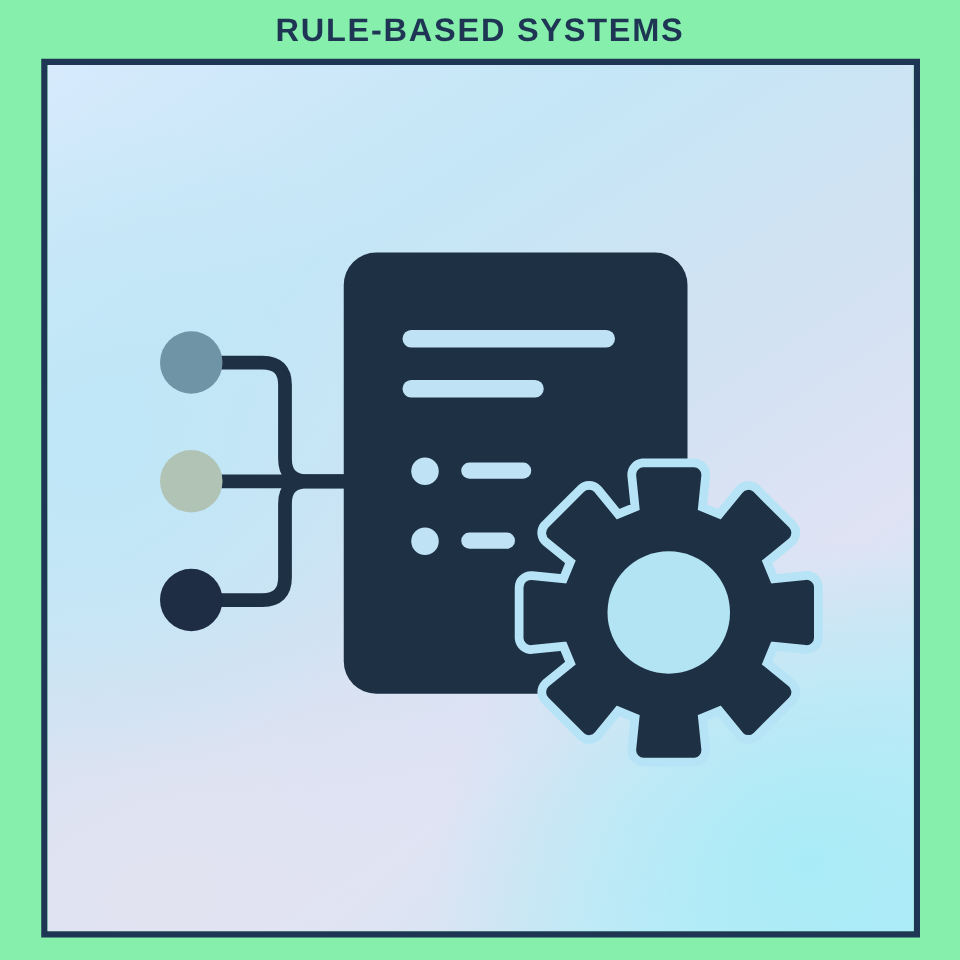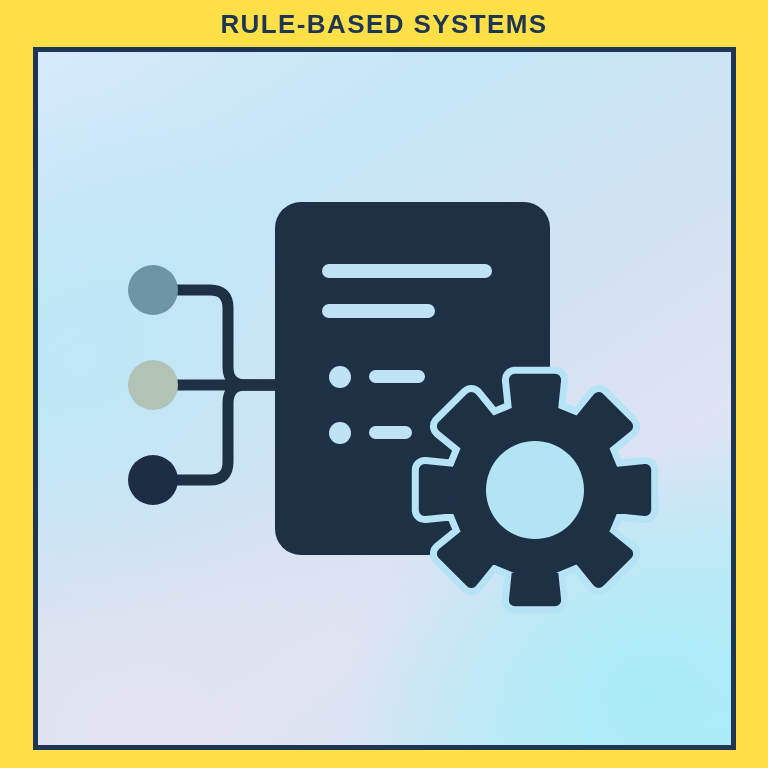--- a/index.html
+++ b/index.html
@@ -81,21 +81,21 @@
     left: 0;
     top: 0;
     width: 100%;
     height: 100%;
     display: block;
   }
 </style>
 </head>
 <body>
 
-<div id="canvas" style="background: #fde047;">
+<div id="canvas" style="background: #86efac;">
 
   <div id="title-bar">
     <h1 id="page-title" style="color: rgb(30, 53, 83);">RULE-BASED SYSTEMS</h1>
   </div>
 
   <div id="illustration-frame" style="border-color: rgb(30, 53, 83); border-width: 5px; left: 33px; top: 47px; width: 703px; height: 703px;">
 
     <div id="panel-bg"></div>
 
     <svg id="illustration" viewBox="38 52 693 693" preserveAspectRatio="xMidYMid meet" xmlns="http://www.w3.org/2000/svg">

